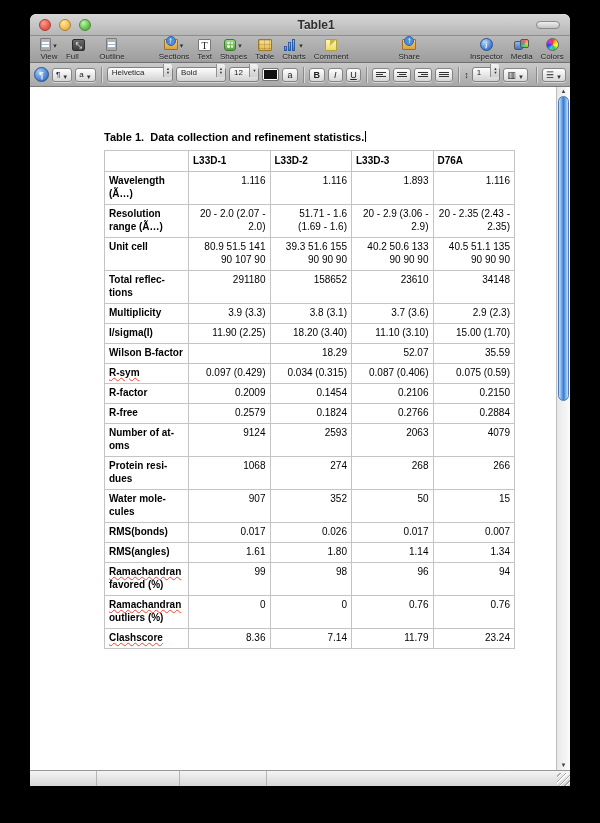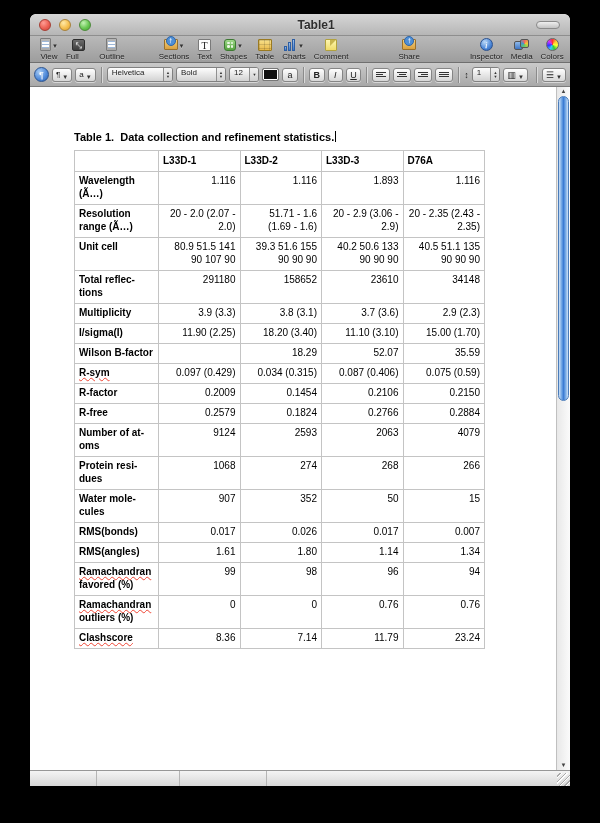--- a/index.html
+++ b/index.html
@@ -71,38 +71,38 @@
   .formatbar { height:24px; flex:0 0 24px; background:linear-gradient(#cacaca,#a8a8a8);
                border-bottom:1px solid #7b7b7b; display:flex; align-items:center;
                padding:0 4px; gap:3px; font-size:8px; color:#222; }
   .fb-sep { width:1px; height:16px; background:#8b8b8b; margin:0 2px; box-shadow:1px 0 0 #d9d9d9; flex:0 0 1px;}
   .fb-circle { width:15px; height:15px; border-radius:50%; flex:0 0 15px;
                background:radial-gradient(circle at 35% 30%, #a9cdf5, #4c87d8 60%, #2c5fa9);
                border:1px solid #2c5490; color:#fff; text-align:center; line-height:14px; font-size:9px; }
   .fb-btn { height:14px; border:1px solid #858585; border-radius:3px; background:linear-gradient(#fefefe,#d7d7d7);
             display:flex; align-items:center; padding:0 3px; gap:2px; white-space:nowrap; box-shadow:0 1px 0 rgba(255,255,255,.5);}
   .fb-pop { height:15px; border:1px solid #808080; border-radius:3px; background:linear-gradient(#fefefe,#d2d2d2);
-            display:flex; align-items:flex-start; padding:0 0 12px 4px; gap:3px; box-shadow:0 1px 0 rgba(255,255,255,.5);}
+            display:flex; align-items:flex-end; padding:0 0 4px 4px; gap:3px; box-shadow:0 1px 0 rgba(255,255,255,.5);}
   .fb-pop .txt { flex:1; text-align:left; white-space:nowrap; overflow:hidden; }
   .stepper { width:9px; height:13px; border-left:1px solid #909090; display:flex; flex-direction:column;
              align-items:center; justify-content:center; font-size:4px; line-height:4px; color:#333;
              background:linear-gradient(#f2f2f2,#cfcfcf); border-radius:0 2px 2px 0;}
   .swatch { width:20px; height:13px; border:1px solid #777; background:#111; border-radius:2px;
             box-shadow:inset 0 0 0 1px #fff; }
   .fb-a { width:18px; justify-content:center; font-size:9px; }
   .fb-biu { width:17px; justify-content:center; font-size:9px; }
   .align-ico { display:flex; flex-direction:column; gap:1px; width:10px; }
   .align-ico i { height:1px; background:#333; }
   .al-l i:nth-child(2){width:70%} .al-c i:nth-child(2){width:70%; margin:0 auto}
   .al-r i:nth-child(2){width:70%; margin-left:auto} 
   .spacer { flex:1; }
 
   
   .docarea { flex:1; position:relative; background:#fff; overflow:hidden; }
-  .pagecontent { position:absolute; left:44px; top:44px; width:412px; }
+  .pagecontent { position:absolute; left:74px; top:44px; width:412px; }
   .doc-title { font-size:11px; font-weight:bold; color:#000; margin-bottom:7px; white-space:pre-wrap; }
   .cursor-bar { display:inline-block; width:1px; height:11px; background:#000; vertical-align:-1px; margin-left:1px;}
 
   table.stats { border-collapse:collapse; table-layout:fixed; width:410px; font-size:10px; line-height:13px; color:#000;}
   table.stats col.c0{width:84px;} table.stats col.cd{width:81.5px;}
   table.stats th, table.stats td { border:1px solid #c4c4c4; padding:2px 4px 4px 4px; vertical-align:top; }
   table.stats thead th { font-weight:bold; text-align:left; height:19px; padding-top:3px;}
   table.stats tbody th { font-weight:bold; text-align:left; }
   table.stats td { text-align:right; }
   .misspell { text-decoration:underline; text-decoration-style:wavy; text-decoration-color:#e43; text-decoration-thickness:1px; text-underline-offset:1px; }

